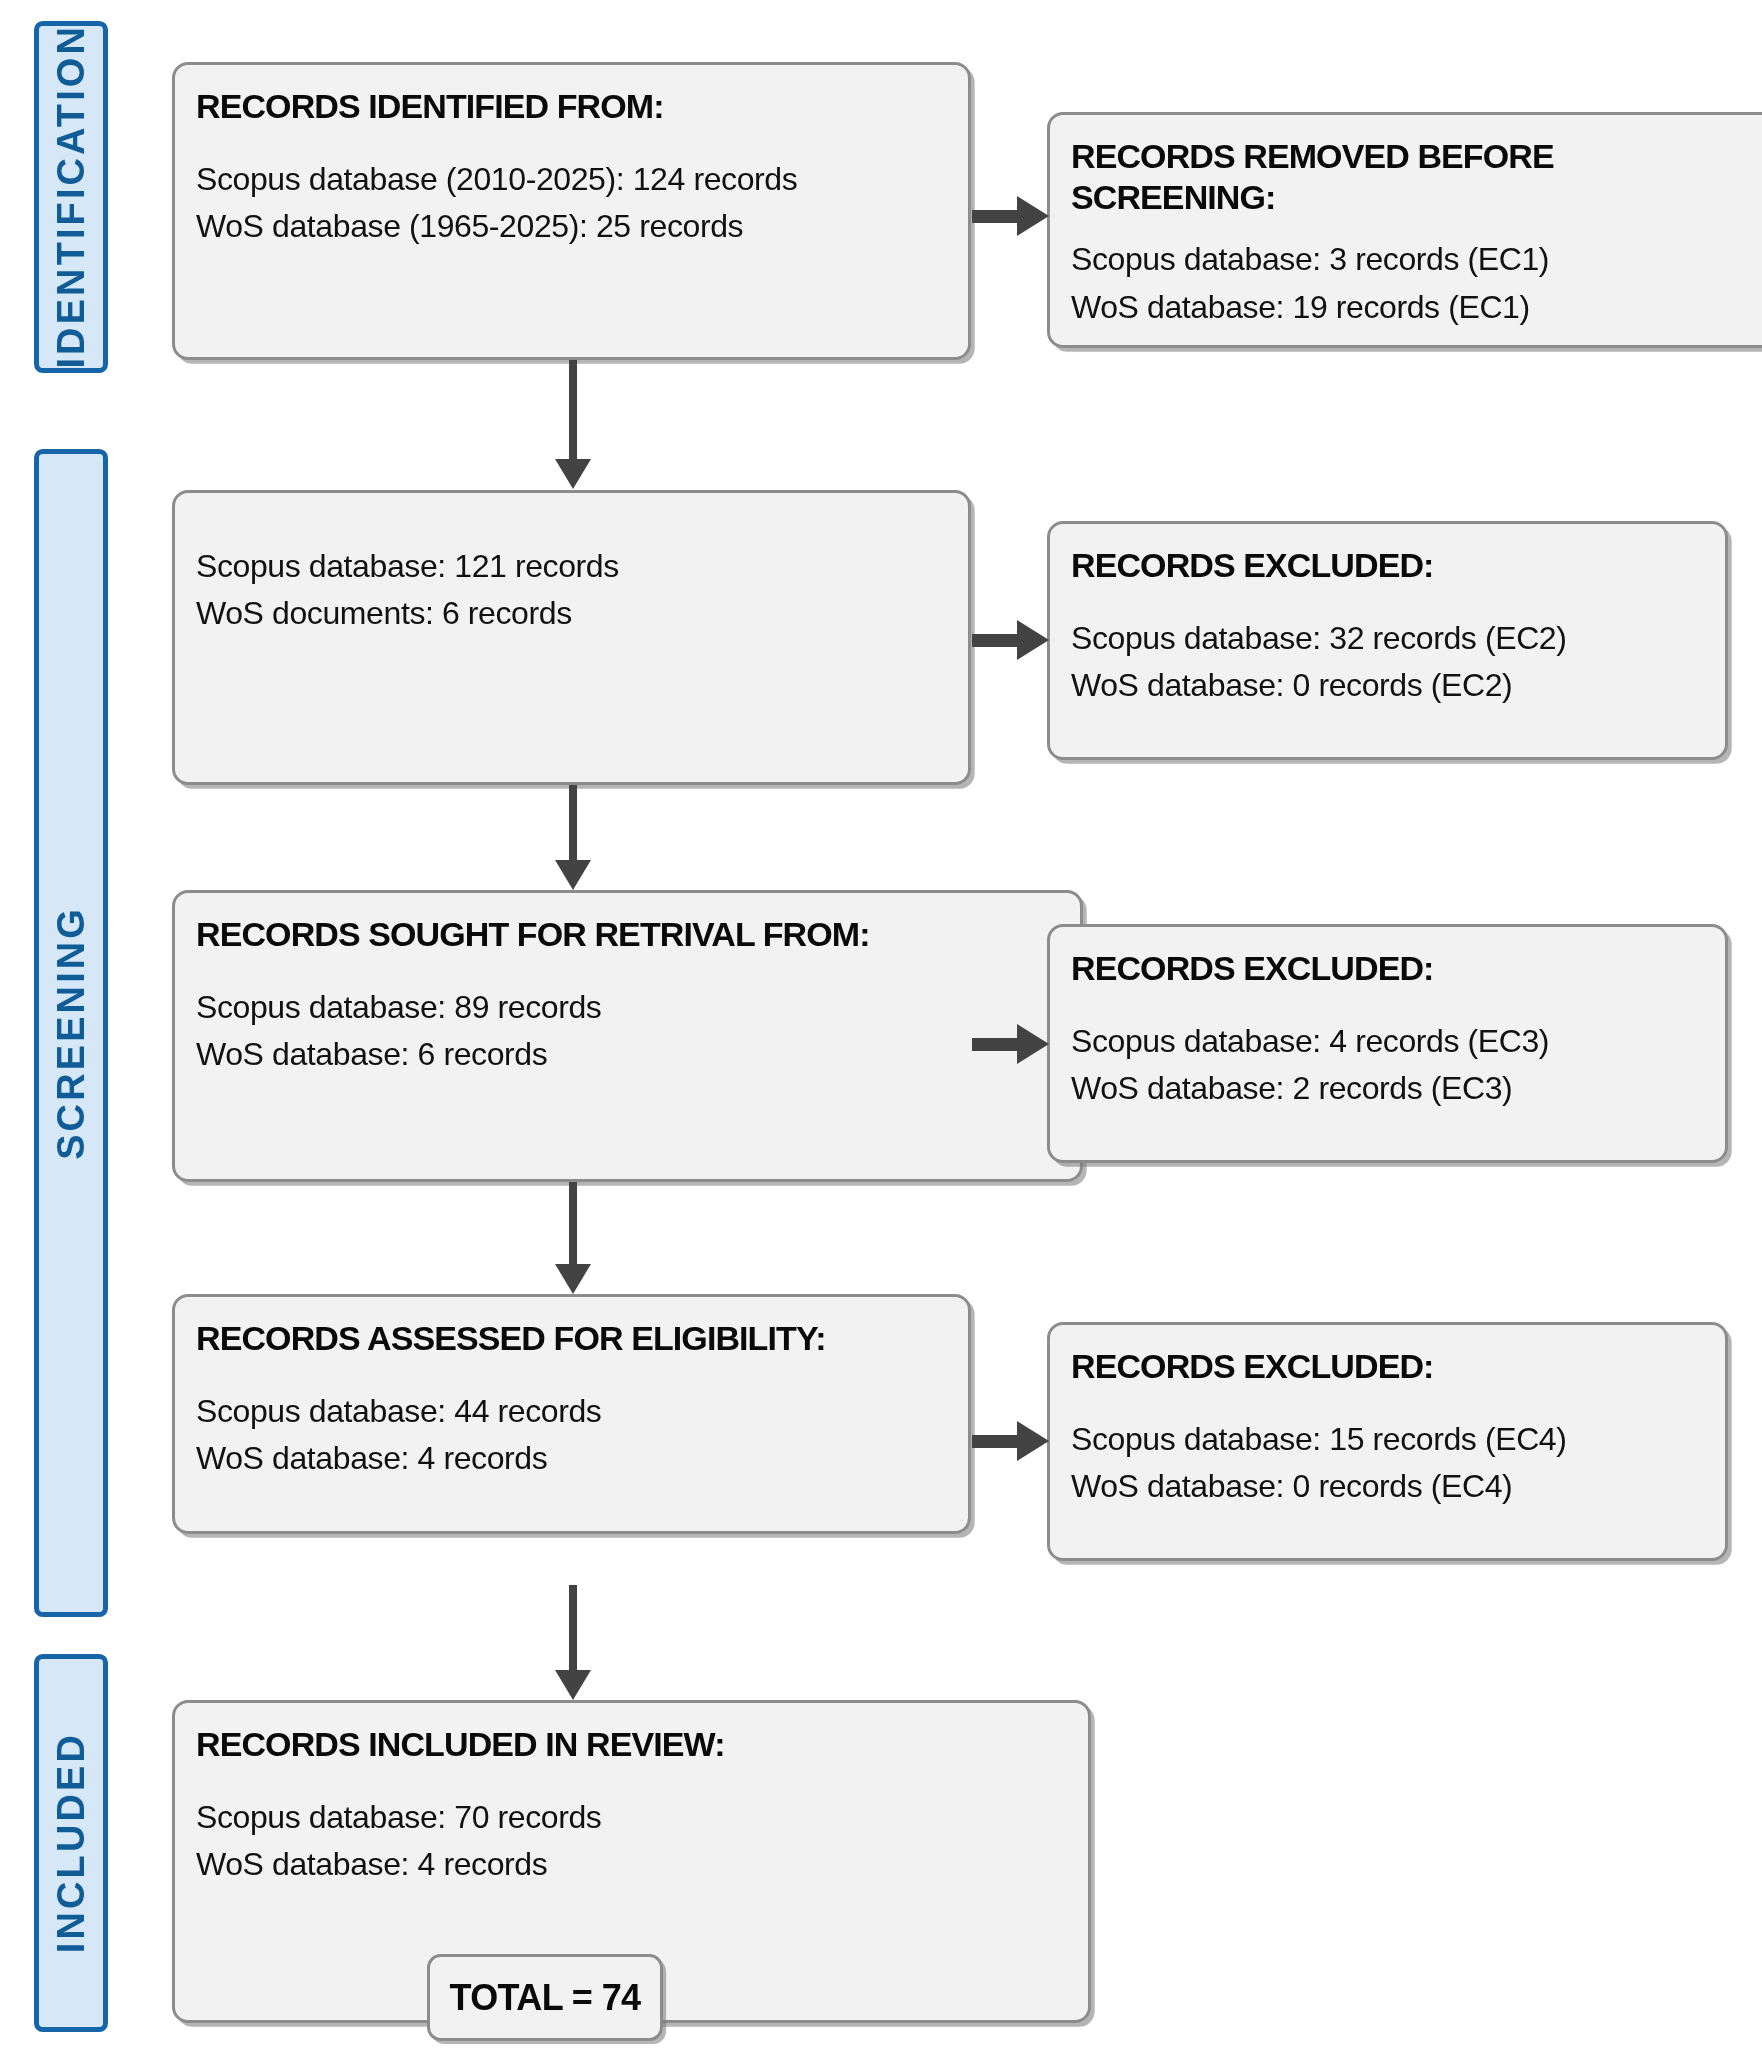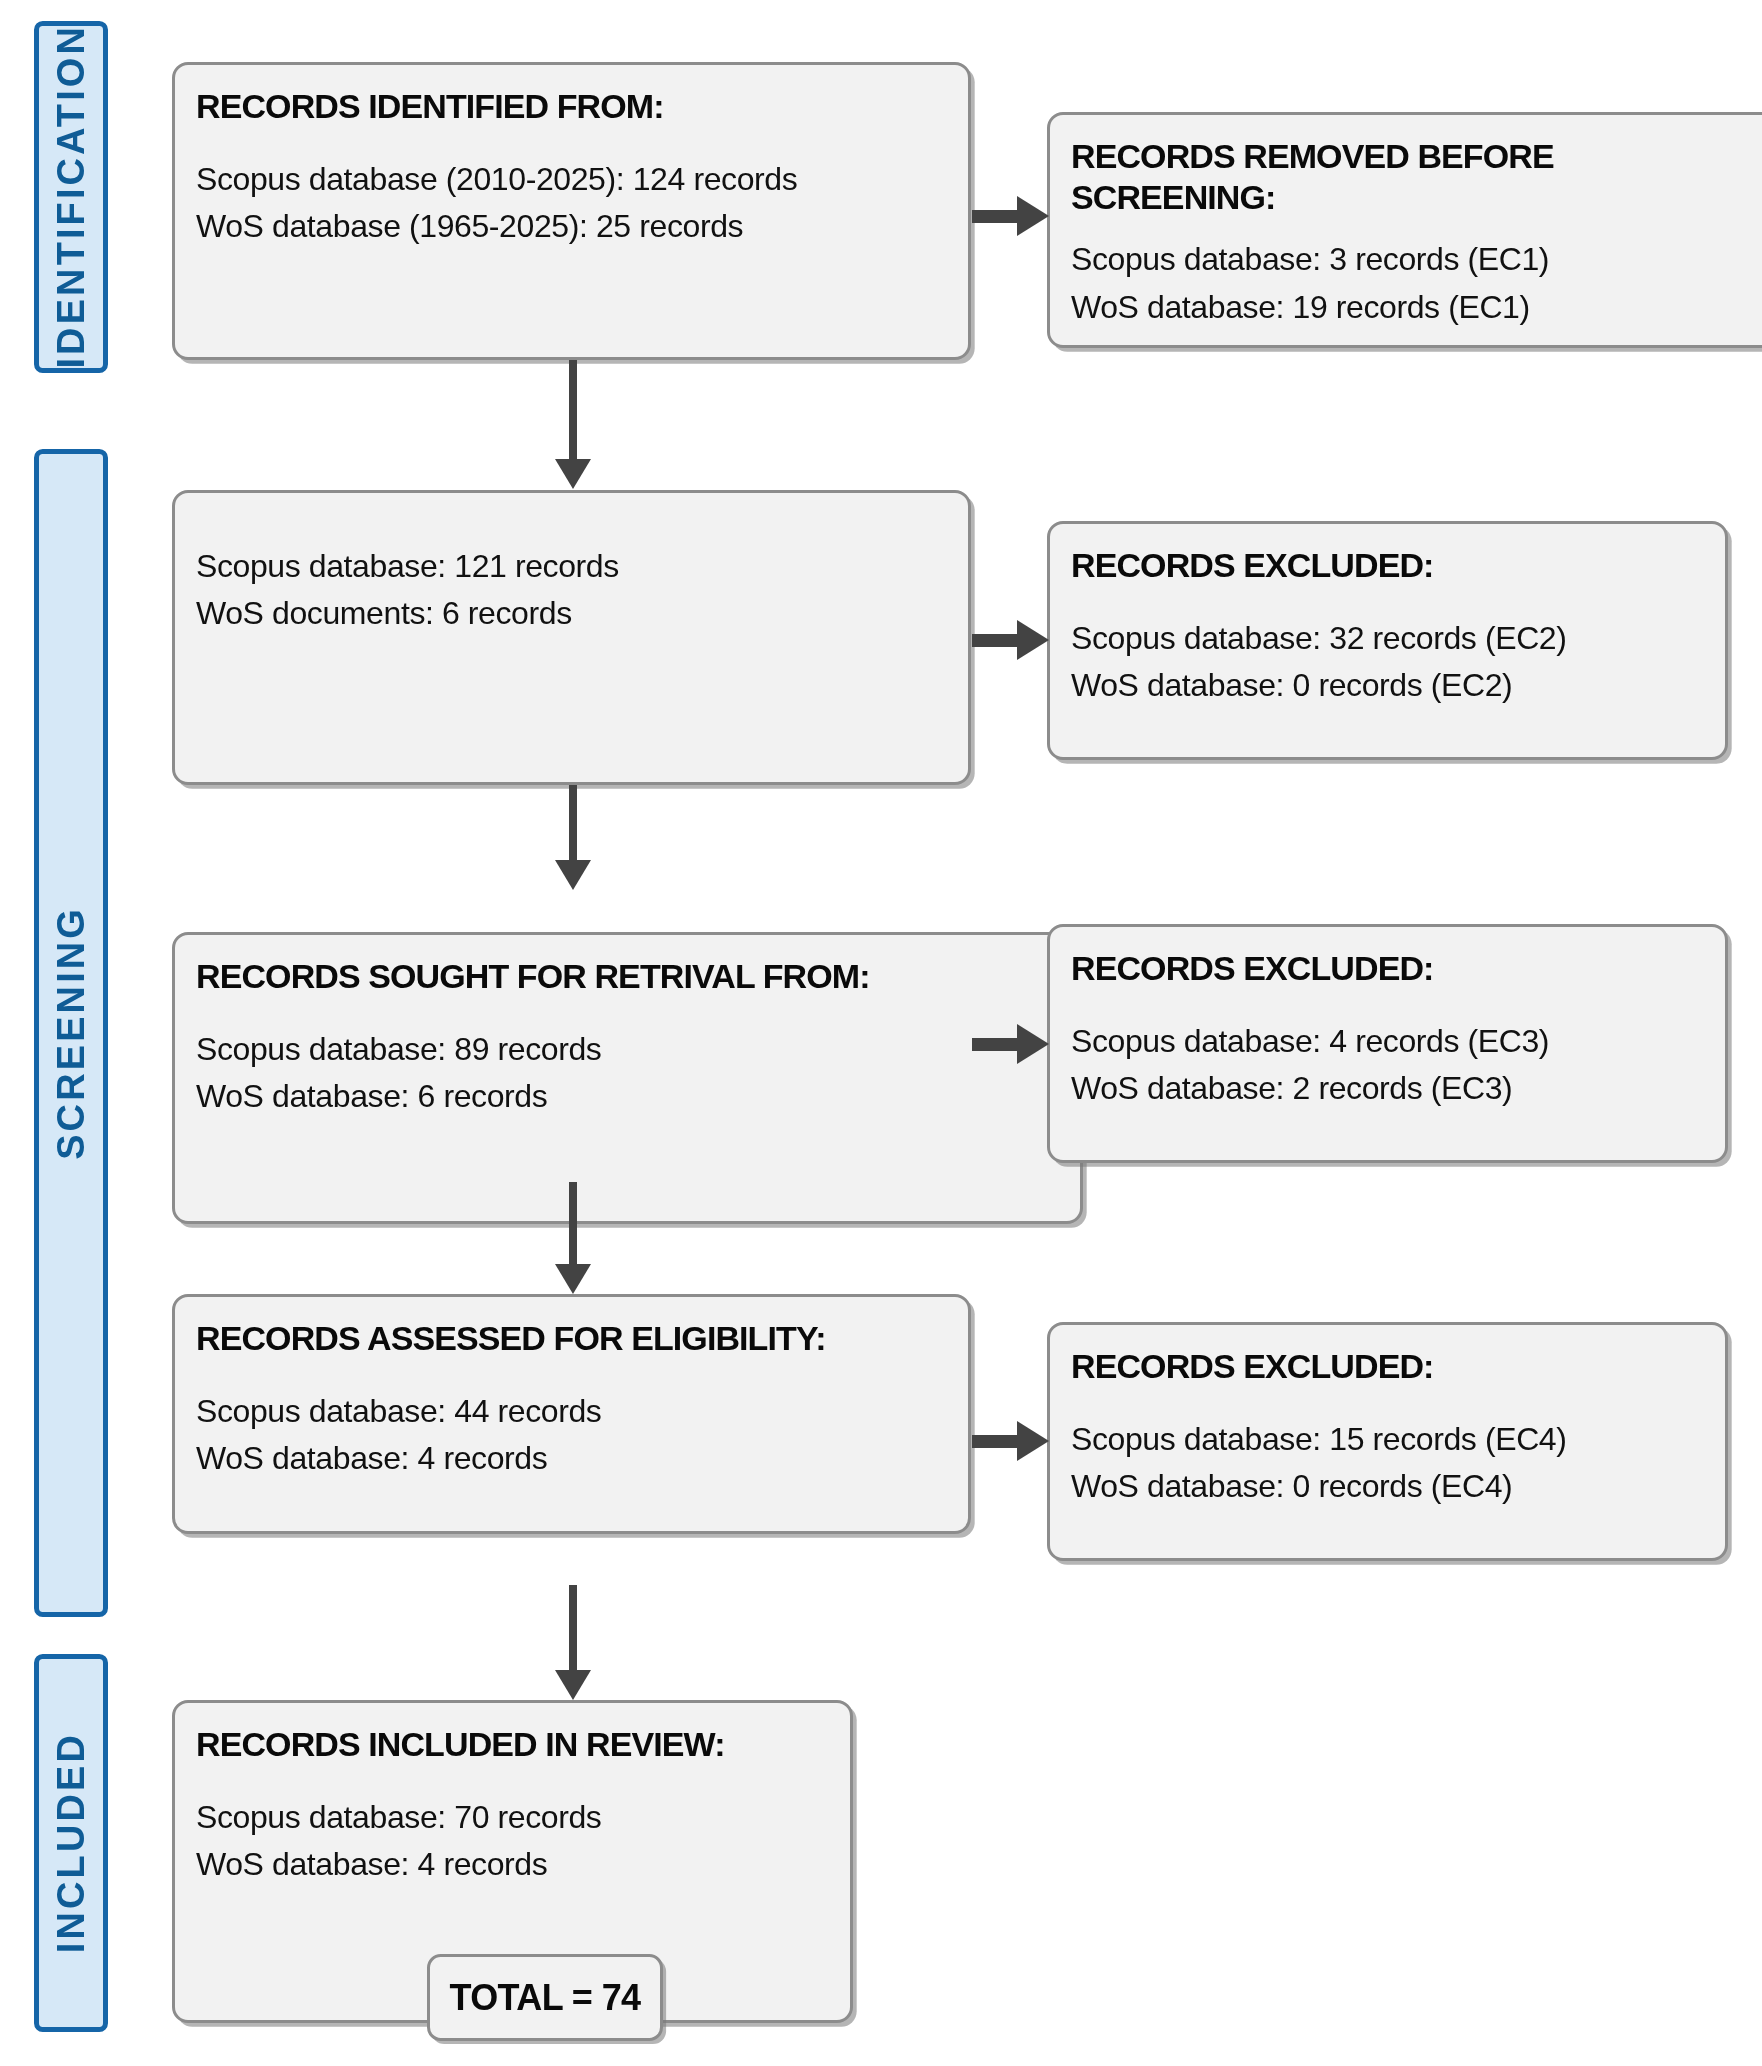--- a/index.html
+++ b/index.html
@@ -121,37 +121,37 @@
     </div>
   </div>
 
   <div class="box" style="left:172px;top:490px;width:799px;height:295px;">
     <div class="box-lines">
       <div>Scopus database: 121 records</div>
       <div>WoS documents: 6 records</div>
     </div>
   </div>
 
-  <div class="box" style="left:172px;top:890px;width:911px;height:292px;margin-top:42px;">
+  <div class="box" style="left:172px;top:890px;width:911px;height:292px;">
     <div class="box-title">RECORDS SOUGHT FOR RETRIVAL FROM:</div>
     <div class="box-lines">
       <div>Scopus database: 89 records</div>
       <div>WoS database: 6 records</div>
     </div>
   </div>
 
   <div class="box" style="left:172px;top:1294px;width:799px;height:240px;">
     <div class="box-title">RECORDS ASSESSED FOR ELIGIBILITY:</div>
     <div class="box-lines">
       <div>Scopus database: 44 records</div>
       <div>WoS database: 4 records</div>
     </div>
   </div>
 
-  <div class="box" style="left:172px;top:1700px;width:681px;height:323px;">
+  <div class="box" style="left:172px;top:1700px;width:919px;height:323px;">
     <div class="box-title">RECORDS INCLUDED IN REVIEW:</div>
     <div class="box-lines">
       <div>Scopus database: 70 records</div>
       <div>WoS database: 4 records</div>
     </div>
   </div>
 
   <div class="total-pill" style="left:427px;top:1954px;width:236px;height:87px;">TOTAL = 74</div>
 
   <div class="box tight" style="left:1047px;top:96px;width:801px;height:236px;margin-top:16px;">

